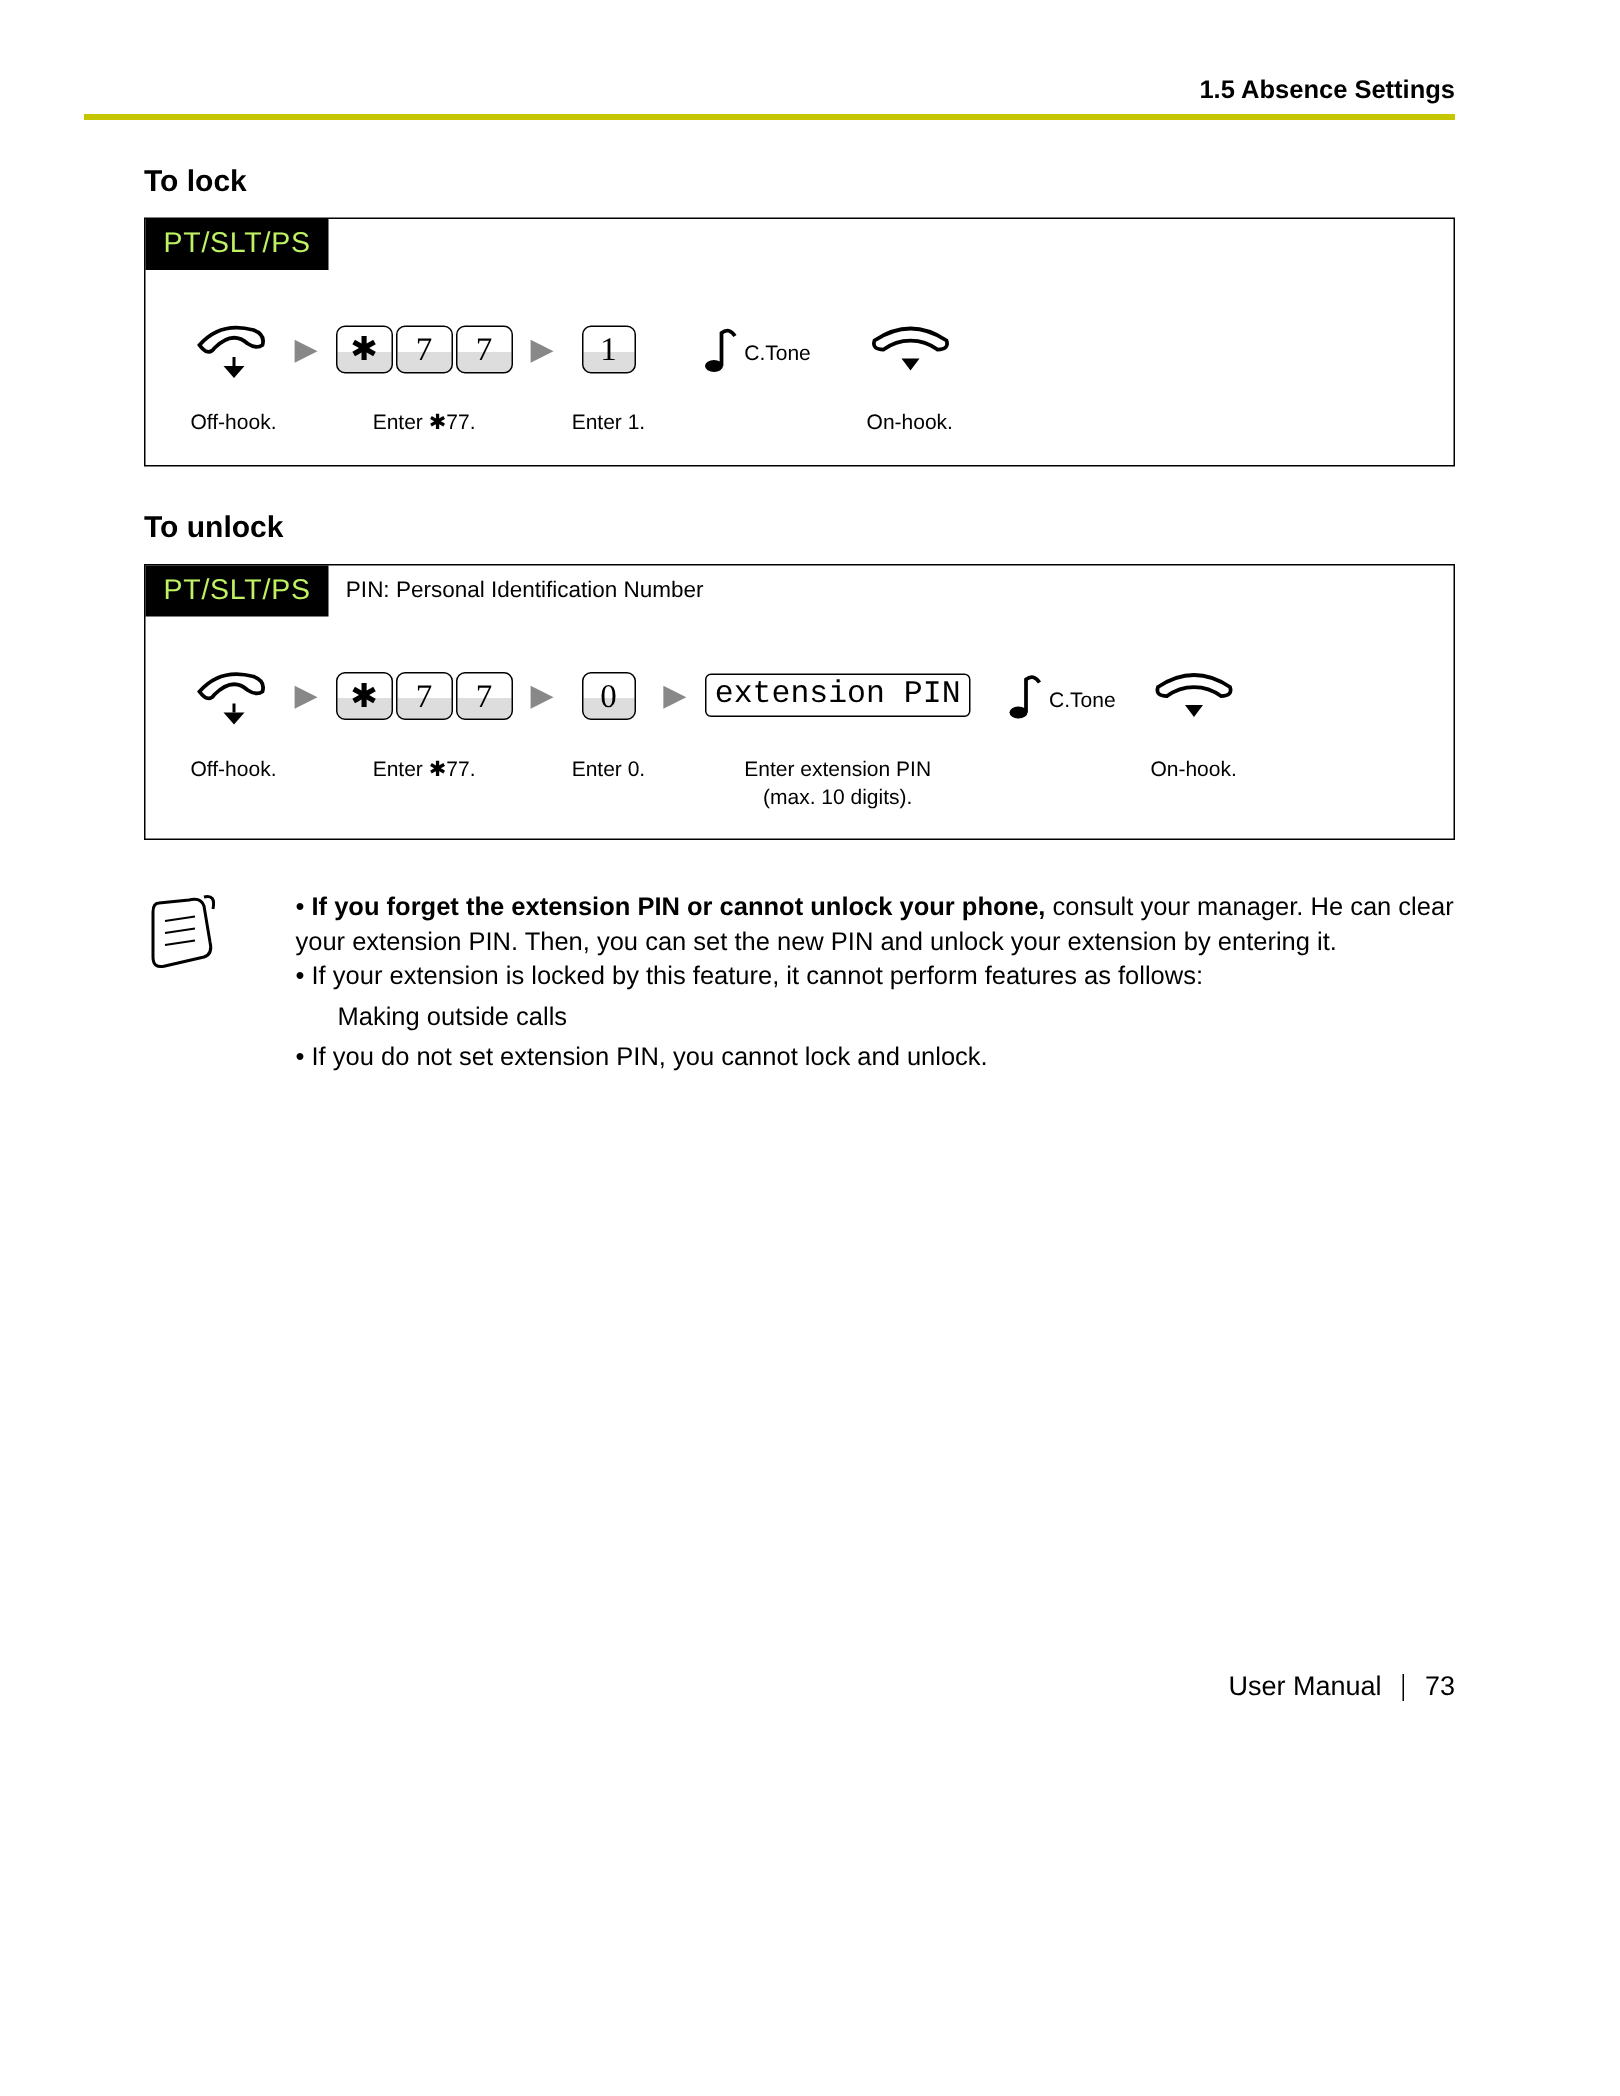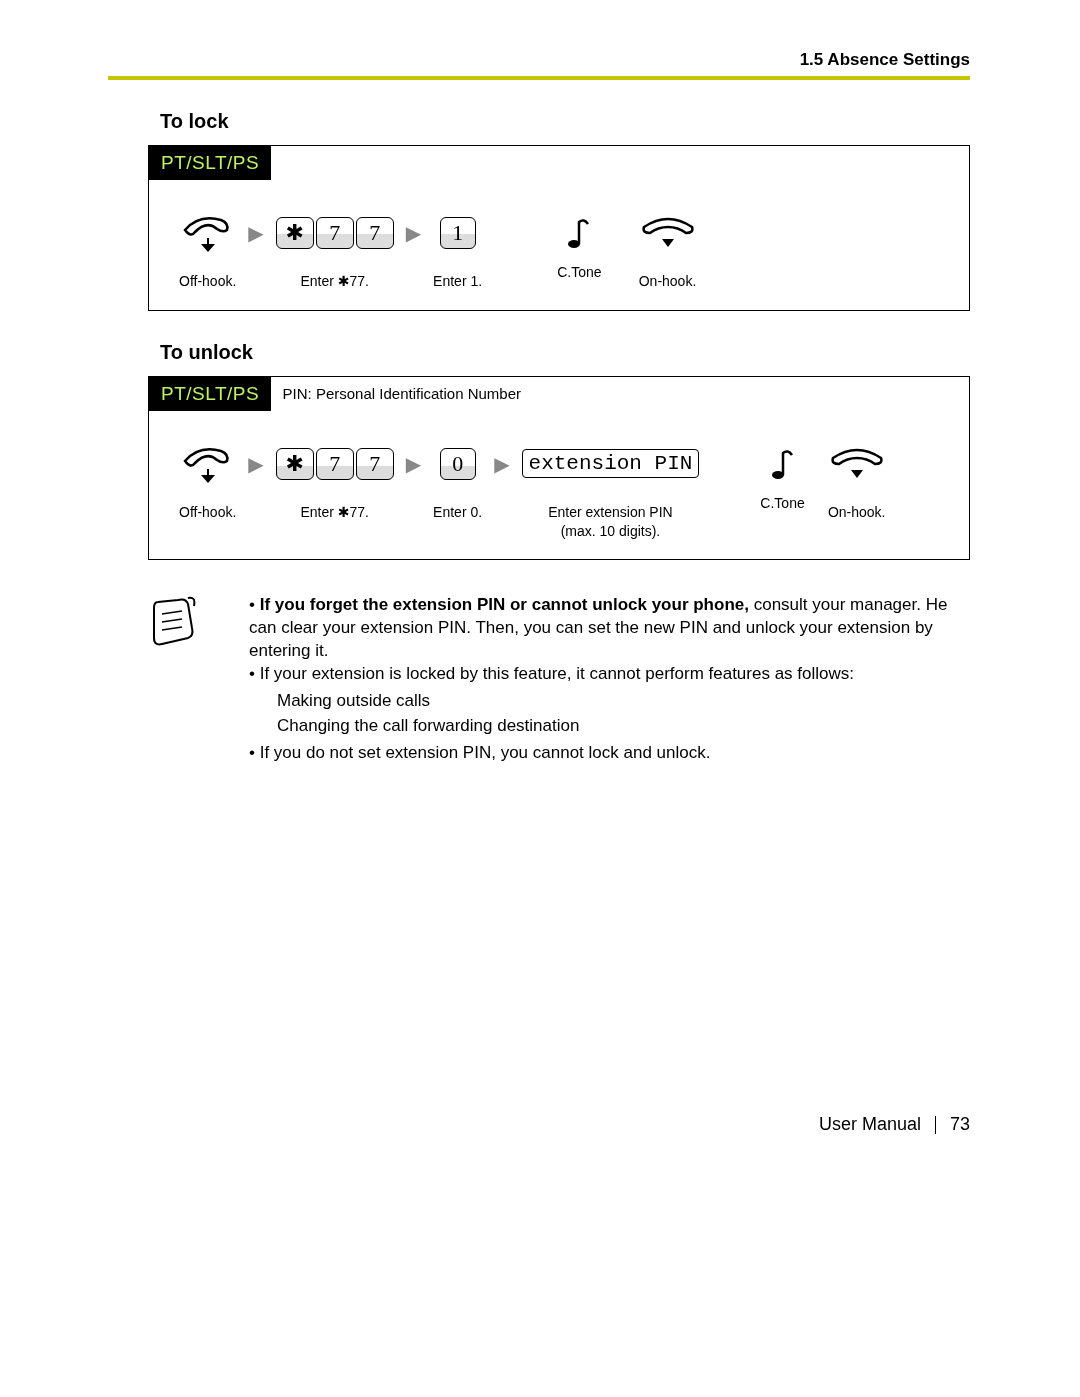--- a/index.html
+++ b/index.html
@@ -7,35 +7,35 @@
     margin: 0;
     padding: 0;
     background: #fff;
     color: #000;
   }
   .page {
     width: 1080px;
     height: 1175px;
     position: relative;
     box-sizing: border-box;
-    padding: 50px 110px 40px 108px;
+    padding: 50px 110px 40px 56px;
   }
   .header-bar {
     text-align: right;
     font-weight: bold;
     font-size: 17px;
     padding-bottom: 6px;
     border-bottom: 4px solid #c6c600;
   }
   .section-title {
     font-weight: bold;
     font-size: 20px;
     margin-top: 30px;
     margin-bottom: 12px;
-    margin-left: 52px;
+    margin-left: 40px;
   }
   .proc-box {
     border: 1.5px solid #000;
     margin-left: 40px;
     margin-right: 0;
     position: relative;
   }
   .proc-tab {
     display: inline-block;
     background: #000;
@@ -110,23 +110,22 @@
   .pin-box {
     border: 1.5px solid #000;
     border-radius: 4px;
     padding: 2px 6px;
     font-family: Liberation Mono, monospace;
     font-size: 21px;
     white-space: nowrap;
   }
   .ctone-col {
     display:flex;
-    flex-direction:column;
+    flex-direction:row;
     align-items:center;
-    margin-left:39px;
   }
   .ctone-label {
     font-size: 14px;
     margin-top: 4px;
   }
   .note-block {
     display: flex;
     margin-left: 40px;
     margin-top: 30px;
     gap: 18px;
@@ -325,21 +324,20 @@
       </svg>
     </div>
     <div class="note-text">
       <ul>
         <li>• 
           <b>If you forget the extension PIN or cannot unlock your phone,</b><span> consult your manager. He can clear your extension PIN. Then, you can set the new PIN and unlock your extension by entering it.</span>
         </li>
         <li>• <span>If your extension is locked by this feature, it cannot perform features as follows:</span>
           <ul class="bullets">
             <li>Making outside calls</li>
-            <li>Changing the call forwarding destination</li>
           </ul>
         </li>
         <li>• <span>If you do not set extension PIN, you cannot lock and unlock.</span></li>
       </ul>
     </div>
   </div>
 
   <div class="footer">
     <span>User Manual</span>
     <span class="sep"></span>

